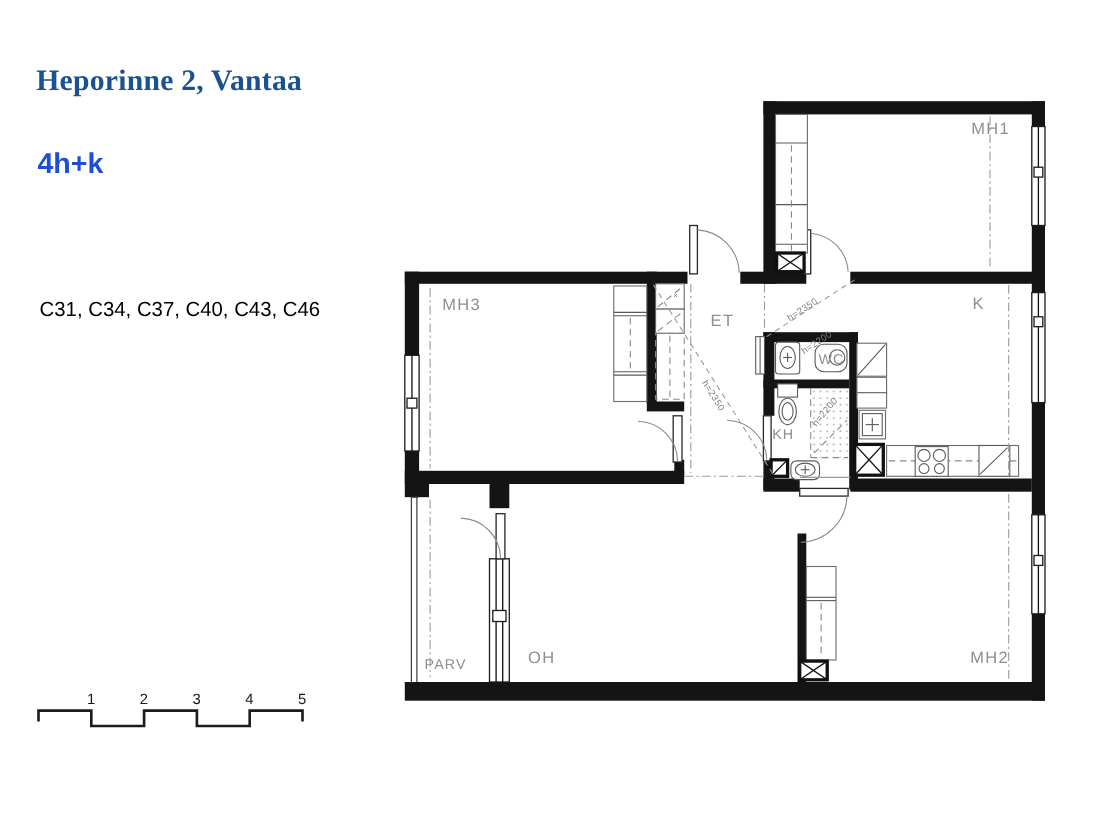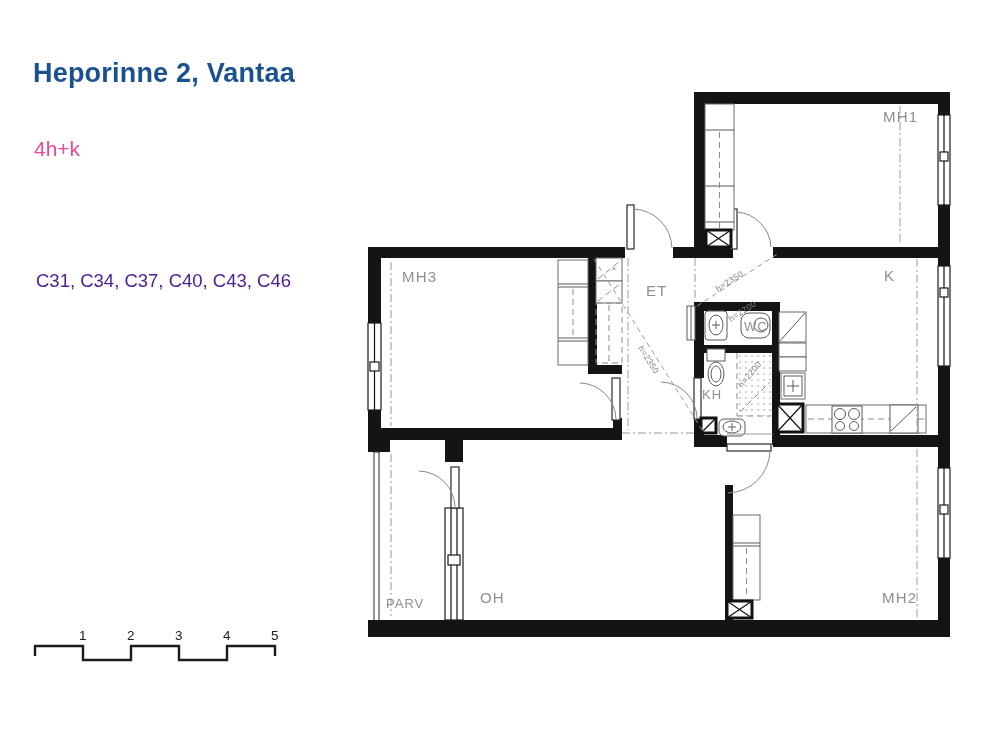--- a/index.html
+++ b/index.html
@@ -1,19 +1,19 @@
 <!DOCTYPE html>
 <html><head>
 <meta charset="utf-8">
 <style>
   html,body{margin:0;padding:0;background:#ffffff;font-family:"Liberation Sans",sans-serif;}
   #page{position:relative;width:1000px;height:750px;background:#fff;overflow:hidden;}
-  .title{position:absolute;left:33px;top:58px;font-size:27px;font-weight:bold;color:#1A5291;letter-spacing:.2px;}
-  .aptblock{position:absolute;left:34px;top:126px;font-size:21px;font-weight:normal;color:#ec4899;line-height:45px;}
-  .codes{position:absolute;left:36px;top:270px;font-size:18.5px;color:#4c1d95;}
+  .title{position:absolute;left:33px;top:58px;font-size:27px;font-weight:bold;color:#1A5291;letter-spacing:.2px;font-family:Liberation Serif, serif;}
+  .aptblock{position:absolute;left:34px;top:126px;font-size:26px;font-weight:bold;color:#1d4ed8;line-height:45px;}
+  .codes{position:absolute;left:36px;top:270px;font-size:18.5px;color:#000000;}
   svg text{font-family:"Liberation Sans",sans-serif;}
   .roomlbl{fill:#8f8f8f;font-size:15px;letter-spacing:1.2px;}
   .roomlbl-sm{fill:#8f8f8f;font-size:13px;letter-spacing:1px;}
   .hlbl{fill:#818181;font-size:8.5px;letter-spacing:.4px;}
   .fixture{stroke:#5a5a5a;stroke-width:1;fill:#fff;}
   .fixline{stroke:#5a5a5a;stroke-width:1;fill:none;}
   .dashline{stroke:#9a9a9a;stroke-width:1;fill:none;stroke-dasharray:8 3 2 3;}
   .diagdash{stroke:#9a9a9a;stroke-width:1;fill:none;stroke-dasharray:5 4;}
   .doorarc{stroke:#8a8a8a;stroke-width:1;fill:none;}
   .doorleaf{stroke:#2a2a2a;stroke-width:1.2;fill:#fff;}

